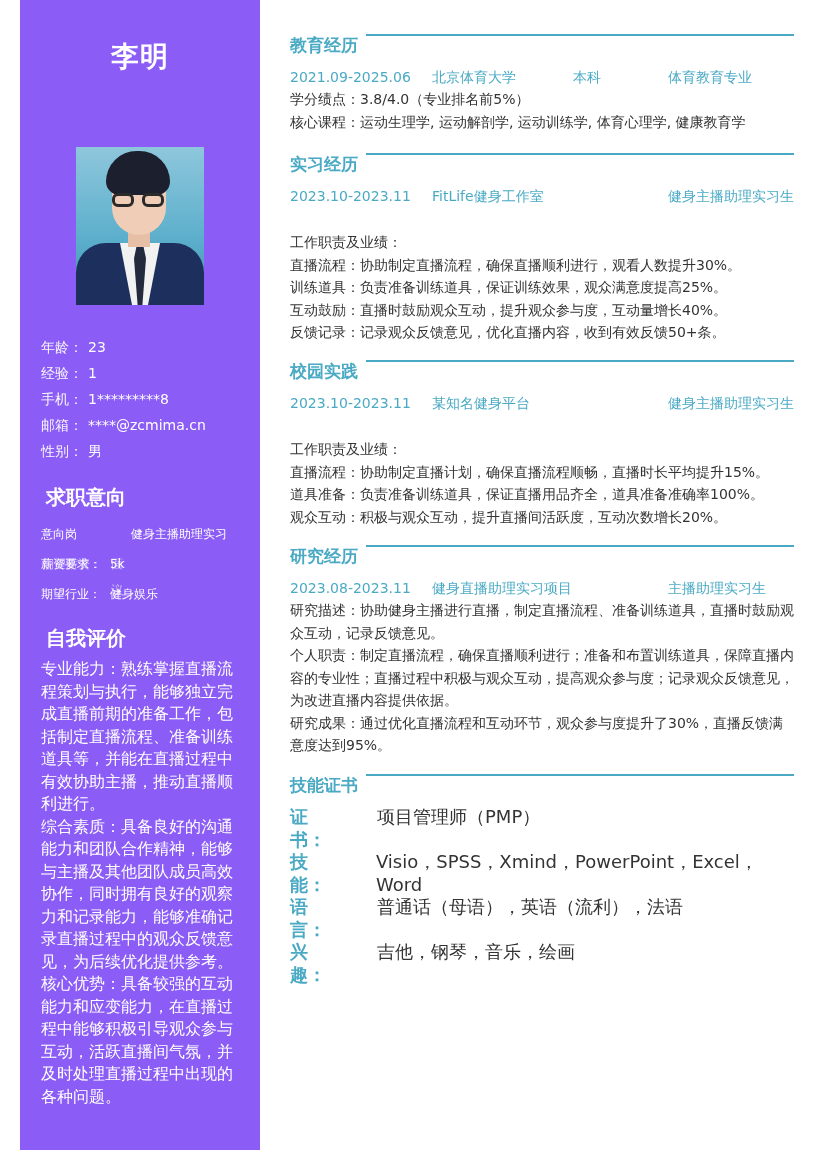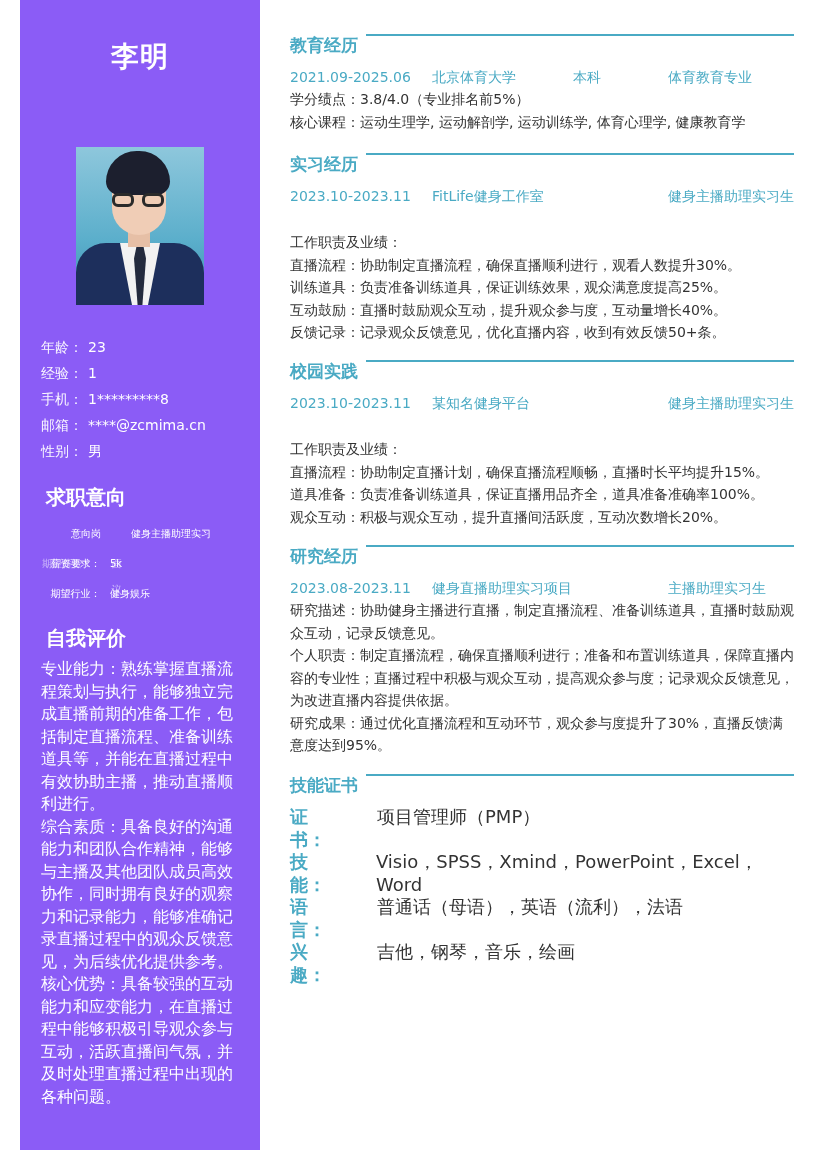--- a/index.html
+++ b/index.html
@@ -28,21 +28,21 @@
   .photo .suit { position:absolute; left:0; top:96px; width:128px; height:62px; background:#1d2f5c; border-radius:30px 30px 0 0; }
   .photo .shirt { position:absolute; left:44px; top:96px; width:40px; height:62px; background:#f2f2f2; clip-path: polygon(0 0, 100% 0, 70% 100%, 30% 100%); }
   .photo .tie { position:absolute; left:58px; top:100px; width:12px; height:58px; background:#232a3d; clip-path: polygon(20% 0, 80% 0, 100% 20%, 70% 100%, 30% 100%, 0 20%); }
 
   .info { position: absolute; left: 21px; top: 334px; font-size: 14px; line-height: 26px; }
   .info .row { display: flex; height: 26px; }
   .info .k { width: 47px; opacity: 0.95; }
   .info .v { }
 
   .side-title { position: absolute; left: 26px; font-size: 20px; font-weight: bold; }
-  .intent { position: absolute; left: 21px; top: 521px; font-size: 10px; text-align: center; }
+  .intent { position: absolute; left: 21px; top: 521px; font-size: 12px; }
   .intent .row { display: flex; height: 30px; line-height: 26px; }
   .intent .k { width: 69px; }
   .intent .k.wide { width: 90px; }
   .overlap { position: relative; }
   .overlap .ghost { position: absolute; left: 1px; top: 0; opacity: 0.55; }
 
   .self-eval { position: absolute; left: 21px; top: 658px; width: 204px; font-size: 16px; line-height: 22.5px; }
   .self-eval p { margin: 0; }
 
   .main { position: absolute; left: 290px; top: 0; width: 504px; }

